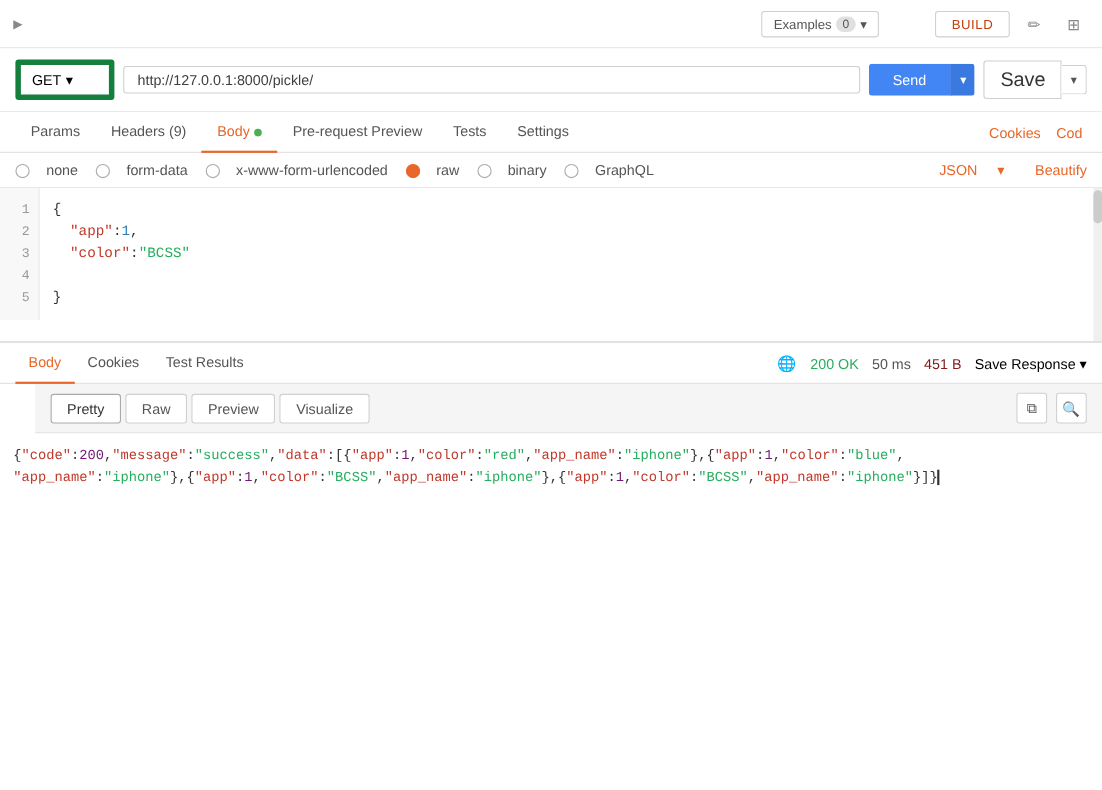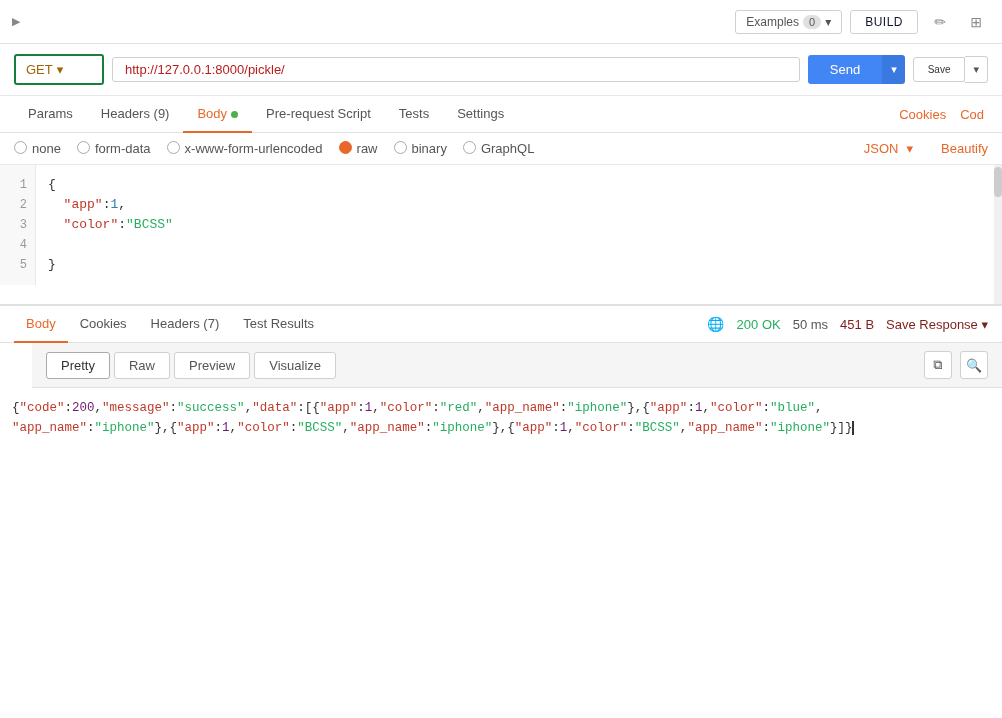--- a/index.html
+++ b/index.html
@@ -16,55 +16,55 @@
     .examples-btn {
       display: flex; align-items: flex-end; gap: 4px; padding: 4px 10px;
       border: 1px solid #d0d0d0; border-radius: 3px; background: #fff;
       font-size: 12px; color: #555; cursor: pointer;
     }
     .examples-badge {
       background: #e0e0e0; border-radius: 10px; padding: 1px 6px; font-size: 11px;
     }
     .build-btn {
       padding: 4px 14px; border: 1px solid #d0d0d0; border-radius: 3px;
-      background: #fff; font-size: 12px; color: #0f172a; cursor: pointer; letter-spacing: 0.5px;
+      background: #fff; font-size: 12px; color: #c2410c; cursor: pointer; letter-spacing: 0.5px; margin-left: 43px;
     }
     .icon-btn {
       width: 28px; height: 28px; display: flex; align-items: center; justify-content: center;
       border: none; background: none; cursor: pointer; color: #888; font-size: 14px;
     }
 
     
     .request-bar {
       display: flex; align-items: center; padding: 10px 14px; gap: 8px;
       background: #fff; border-bottom: 1px solid #e8e8e8;
     }
     .method-select {
       display: flex; align-items: center; gap: 4px;
-      border: 2px solid #15803d; border-radius: 3px; padding: 6px 10px;
-      background: #fff; font-size: 13px; color: #a16207; cursor: pointer; min-width: 90px;
+      border: 5px solid #15803d; border-radius: 3px; padding: 6px 10px;
+      background: #fff; font-size: 13px; color: #000000; cursor: pointer; min-width: 90px;
     }
     .method-text { font-weight: 500; }
     .url-input {
       flex: 1; border: 1px solid #d0d0d0; border-radius: 3px; padding: 4px 12px;
-      font-size: 13px; color: #b91c1c; outline: none;
+      font-size: 13px; color: #404040; outline: none;
     }
     .send-btn-group { display: flex; border-radius: 3px; overflow: hidden; }
     .send-btn {
       background: #4285f4; color: #fff; border: none; padding: 7px 22px;
       font-size: 13px; font-weight: 500; cursor: pointer;
     }
     .send-dropdown {
       background: #3a7ae0; color: #fff; border: none; border-left: 1px solid #3a7ae0;
       padding: 7px 8px; cursor: pointer; font-size: 11px;
     }
     .save-btn-group { display: flex; align-items: center; }
     .save-btn {
       border: 1px solid #d0d0d0; border-radius: 3px 0 0 3px; padding: 6px 14px;
-      background: #fff; font-size: 10px; color: #333; cursor: pointer;
+      background: #fff; font-size: 18px; color: #333; cursor: pointer;
     }
     .save-dropdown {
       border: 1px solid #d0d0d0; border-left: none; border-radius: 0 3px 3px 0;
       padding: 6px 8px; background: #fff; cursor: pointer; font-size: 11px; color: #555;
     }
 
     
     .request-tabs {
       display: flex; align-items: center; padding: 0 14px;
       border-bottom: 1px solid #e0e0e0; background: #fff; position: relative;
@@ -79,28 +79,28 @@
       background: #4caf50; margin-left: 4px; vertical-align: middle;
     }
     .right-tabs { margin-left: auto; display: flex; gap: 6px; }
     .right-tab { font-size: 13px; color: #e8672a; cursor: pointer; padding: 10px 4px; }
 
     
     .body-options {
       display: flex; align-items: center; gap: 16px; padding: 8px 14px;
       background: #fff; border-bottom: 1px solid #e8e8e8;
     }
-    .radio-option { display: flex; align-items: flex-start; gap: 5px; cursor: pointer; font-size: 13px; color: #555; }
+    .radio-option { display: flex; align-items: flex-end; gap: 15px; cursor: pointer; font-size: 13px; color: #555; }
     .radio-circle {
       width: 13px; height: 13px; border-radius: 50%; border: 1px solid #aaa; background: #fff;
       flex-shrink: 0;
     }
     .radio-circle.selected { border-color: #e8672a; background: #e8672a; }
     .json-select {
-      display: flex; align-items: center; gap: 8px; margin-left: auto;
+      display: flex; align-items: center; gap: 18px; margin-left: auto;
       font-size: 13px; color: #e8672a; cursor: pointer;
     }
     .beautify-btn { color: #e8672a; font-size: 13px; cursor: pointer; margin-left: 12px; }
 
     
     .code-editor {
       background: #fff; border-bottom: 1px solid #e0e0e0;
       font-family: 'Courier New', Courier, monospace; font-size: 13px;
       position: relative; min-height: 140px;
     }
@@ -133,21 +133,21 @@
     .response-tabs .tab {
       padding: 10px 12px; font-size: 13px; color: #555; cursor: pointer;
       border-bottom: 2px solid transparent; margin-bottom: -1px;
     }
     .response-tabs .tab.active { color: #e8672a; border-bottom-color: #e8672a; }
     .response-stats { margin-left: auto; display: flex; align-items: center; gap: 12px; }
     .stat-globe { color: #555; font-size: 14px; }
     .stat-ok { color: #27ae60; font-size: 13px; font-weight: 500; }
     .stat-ms { color: #555; font-size: 13px; }
     .stat-b { color: #7f1d1d; font-size: 13px; }
-    .save-response { color: #7f1d1d; font-size: 13px; cursor: pointer; }
+    .save-response { color: #000000; font-size: 13px; cursor: pointer; }
 
     
     .response-view-tabs {
       display: flex; align-items: center; padding: 8px 14px; gap: 4px;
       background: #f5f5f5; border-bottom: 1px solid #e0e0e0; margin-left: 32px;
     }
     .view-tab {
       padding: 5px 14px; font-size: 13px; color: #555; cursor: pointer;
       border: 1px solid #d0d0d0; border-radius: 3px; background: #fff;
     }
@@ -204,21 +204,21 @@
     <button class="save-dropdown">▾</button>
   </div>
 </div>
 
 <div class="request-tabs">
   <div class="tab">Params</div>
   <div class="tab">Headers (9)</div>
   <div class="tab active">
     <span>Body</span><span class="tab-dot"></span>
   </div>
-  <div class="tab">Pre-request Script</div>
+  <div class="tab">Pre-request Preview</div>
   <div class="tab">Tests</div>
   <div class="tab">Settings</div>
   <div class="right-tabs">
     <span class="right-tab">Cookies</span>
     <span class="right-tab">Cod</span>
   </div>
 </div>
 
 <div class="body-options">
   <label class="radio-option">
@@ -272,21 +272,20 @@
       <div class="scrollbar-thumb"></div>
     </div>
   </div>
 </div>
 
 <div class="divider-line"></div>
 
 <div class="response-tabs">
   <div class="tab active">Body</div>
   <div class="tab">Cookies</div>
-  <div class="tab">Headers (7)</div>
   <div class="tab">Test Results</div>
   <div class="response-stats">
     <span class="stat-globe">🌐</span>
     <span class="stat-ok">200 OK</span>
     <span class="stat-ms">50 ms</span>
     <span class="stat-b">451 B</span>
     <span class="save-response">
       <span>Save Response</span>
       <span> ▾</span>
     </span>

